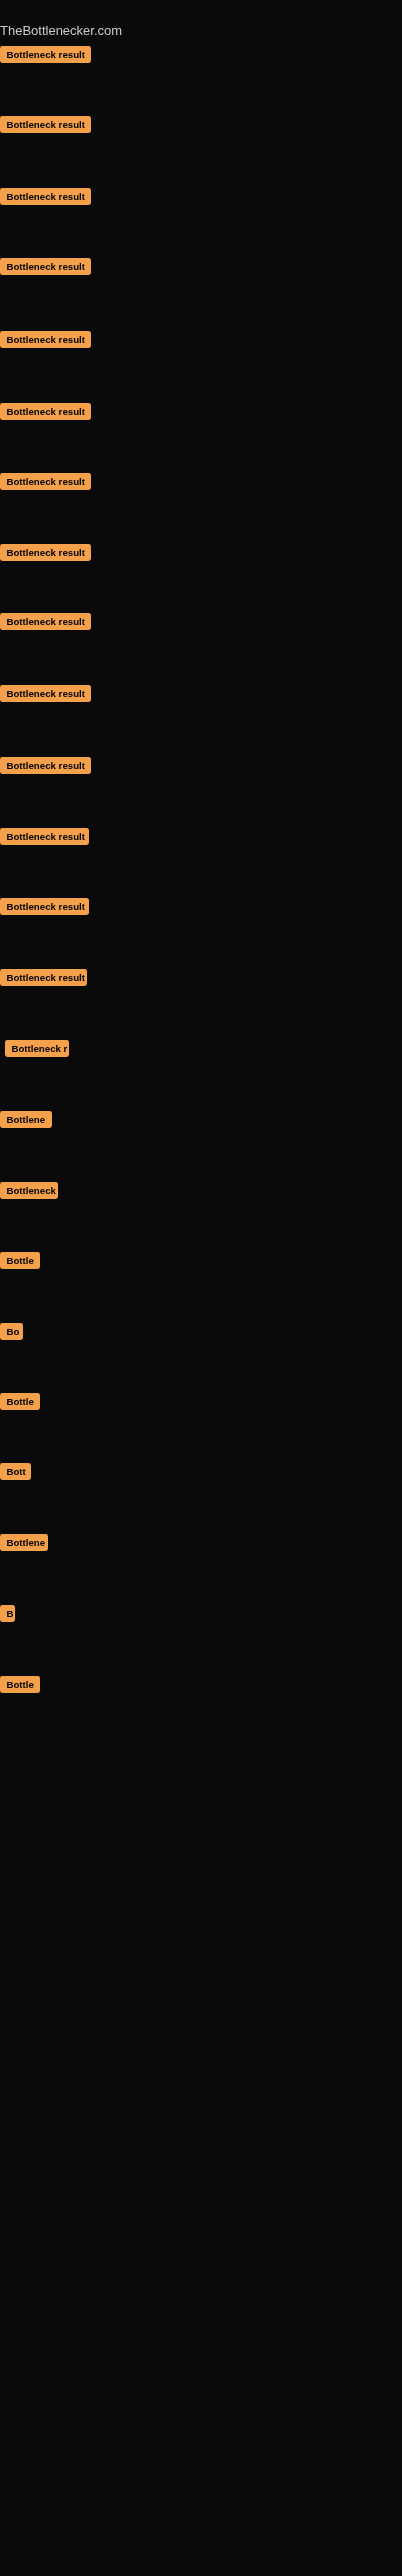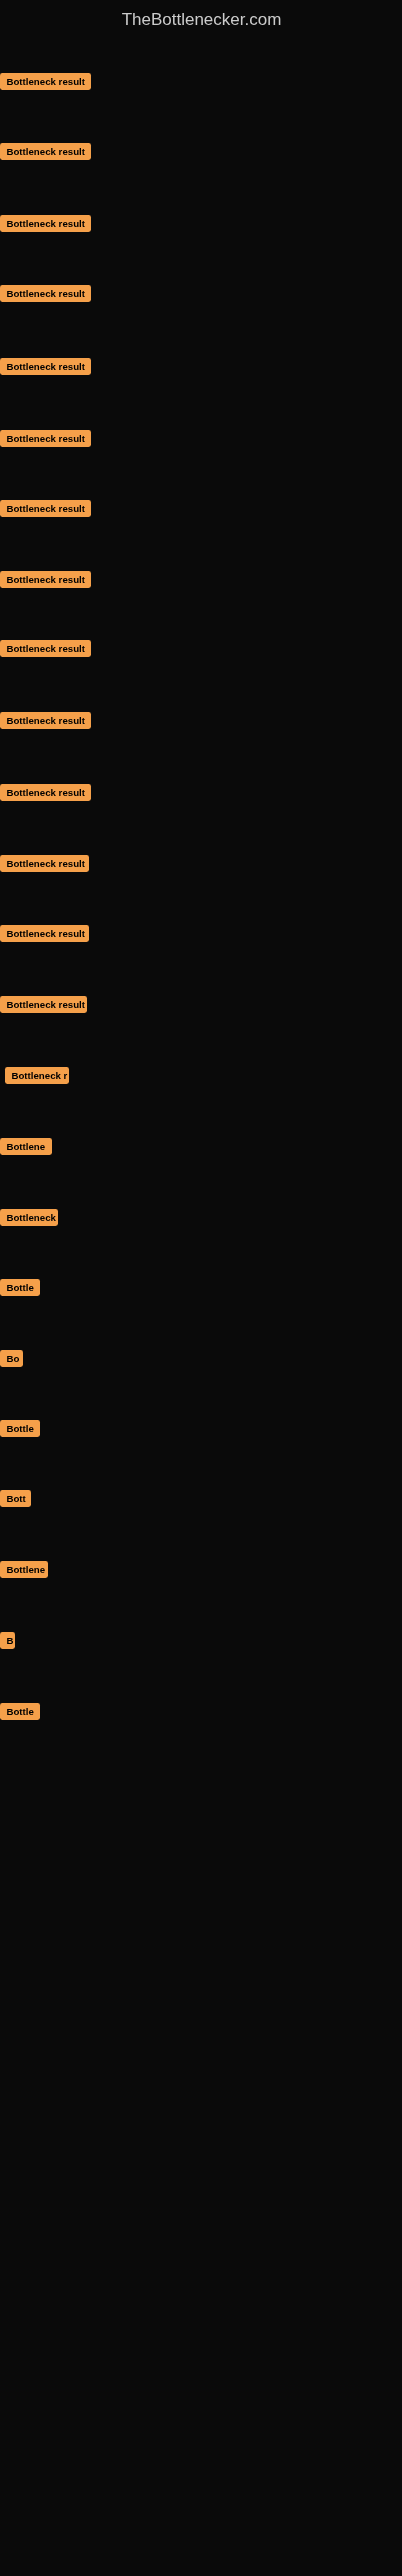--- a/index.html
+++ b/index.html
@@ -8,41 +8,39 @@
       box-sizing: border-box;
     }
     body {
       width: 403px;
       min-height: 2576px;
       background-color: #0a0a0a;
       font-family: Arial, sans-serif;
       position: relative;
     }
     .site-title {
-      text-align: center;
       color: #cccccc;
-      font-size: 17px;
-      padding: 10px 0;
+      font-size: 13px;
+      padding: 23px 0;
       font-weight: normal;
     }
     .bottleneck-badge {
       display: inline-block;
       background-color: #f5a04a;
       color: #000;
       font-size: 9.7px;
       font-weight: bold;
       padding: 3.2px 6.4px;
       border-radius: 2.4px;
       white-space: nowrap;
       overflow: hidden;
     }
     .badge-container {
       position: absolute;
       left: 0;
-      margin-top: 27px;
     }
   </style>
 </head>
 <body>
 
 <div class="site-title">
   <span>TheBottlenecker.com</span>
 </div>
 
 <div id="badges-container">

